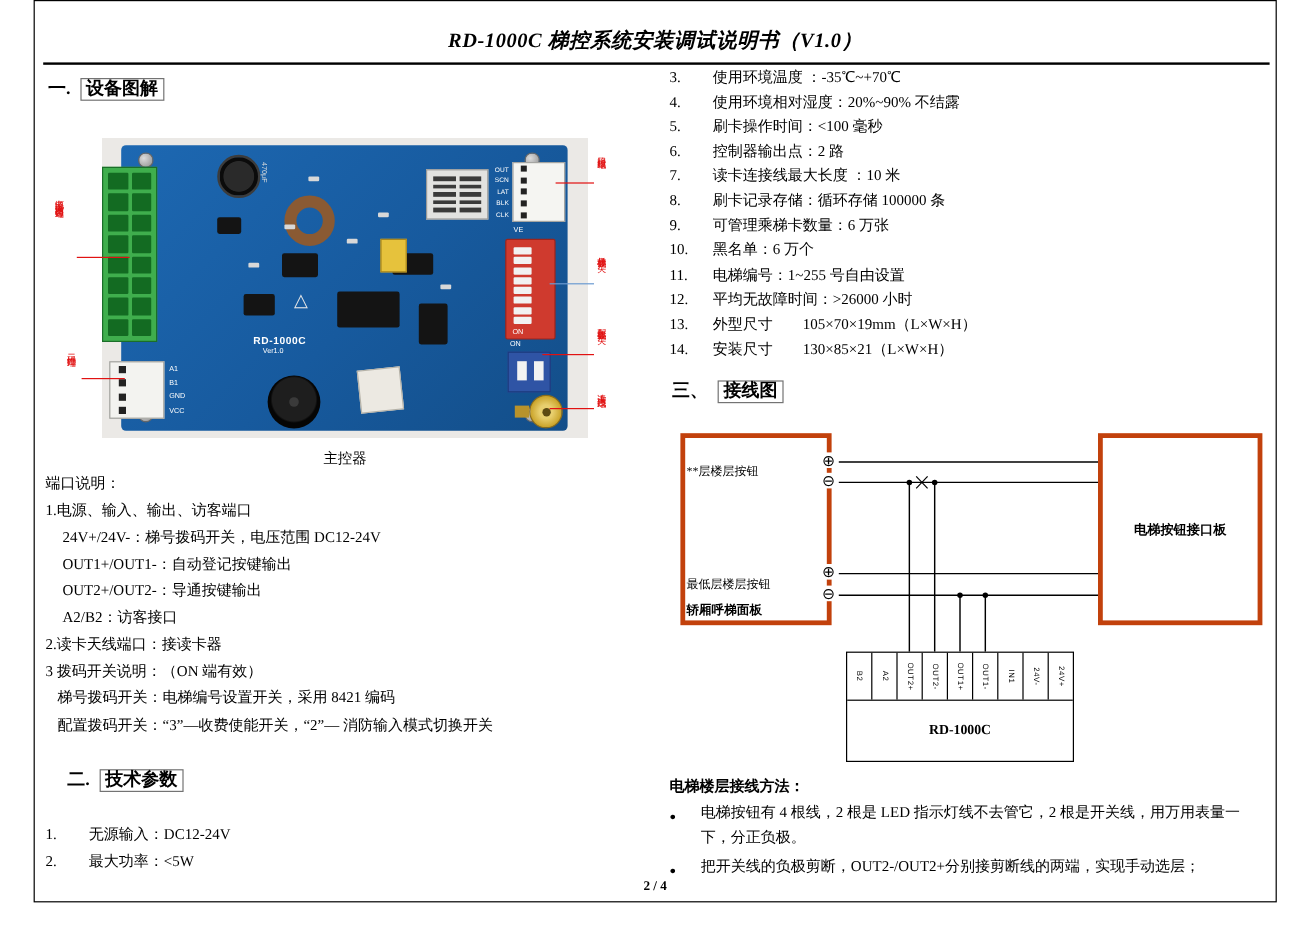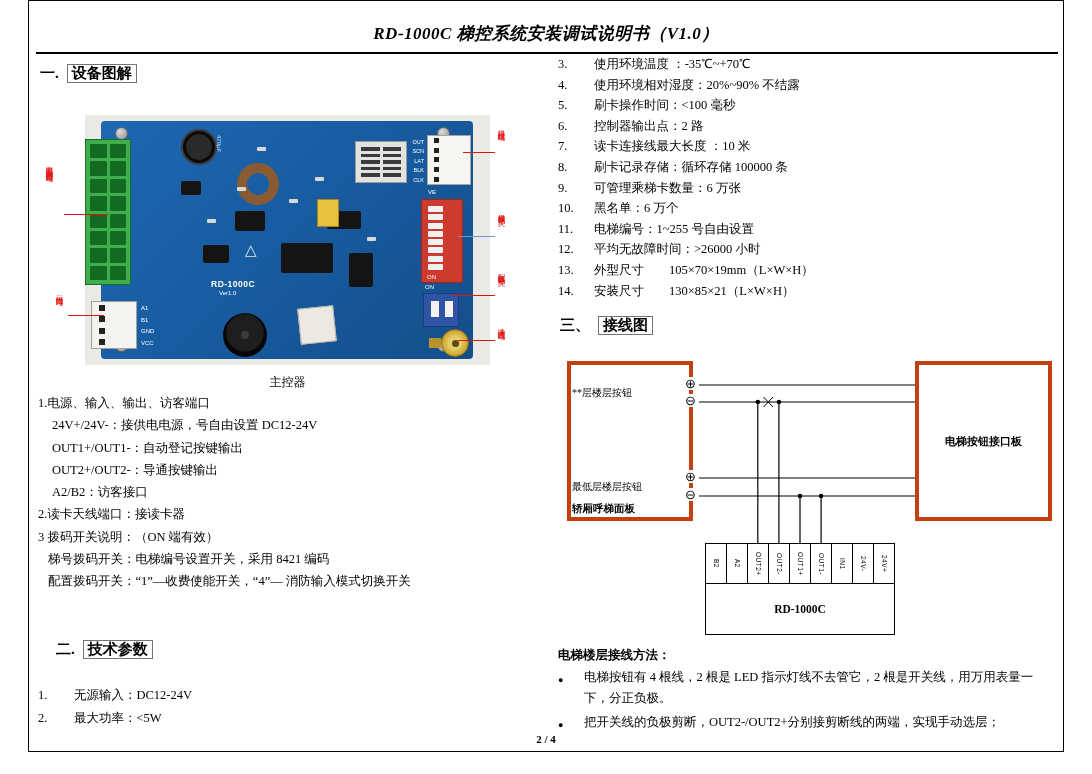--- a/index.html
+++ b/index.html
@@ -253,29 +253,30 @@
   <div class="co-label" style="left:496px; top:208px; height:56px;">梯号拨码开关</div>
   <div class="co-line blue" style="left:458px; top:236px; width:37px;"></div>
   <div class="co-label" style="left:496px; top:268px; height:52px;">配置拨码开关</div>
   <div class="co-line" style="left:452px; top:295px; width:43px;"></div>
   <div class="co-label" style="left:496px; top:322px; height:52px;">读卡天线端口</div>
   <div class="co-line" style="left:458px; top:340px; width:37px;"></div>
 
   <div class="caption">主控器</div>
 
   <div class="pd">
+    <div>端口说明：</div>
     <div>1.电源、输入、输出、访客端口</div>
-    <div class="ind1">24V+/24V-：接供电电源，号自由设置 DC12-24V</div>
+    <div class="ind1">24V+/24V-：梯号拨码开关，电压范围 DC12-24V</div>
     <div class="ind1">OUT1+/OUT1-：自动登记按键输出</div>
     <div class="ind1">OUT2+/OUT2-：导通按键输出</div>
     <div class="ind1">A2/B2：访客接口</div>
     <div>2.读卡天线端口：接读卡器</div>
     <div>3 拨码开关说明：（ON 端有效）</div>
     <div class="ind2">梯号拨码开关：电梯编号设置开关，采用 8421 编码</div>
-    <div class="ind2">配置拨码开关：“1”—收费使能开关，“4”— 消防输入模式切换开关</div>
+    <div class="ind2">配置拨码开关：“3”—收费使能开关，“2”— 消防输入模式切换开关</div>
   </div>
 
   <div class="sec-head" style="left:56px; top:640px;">
     <span>二.</span><span class="sec-box">技术参数</span>
   </div>
 
   <div class="tl">
     <div class="trow">
       <span class="tnum">1.</span>
       <span class="ttxt">无源输入：DC12-24V</span>

